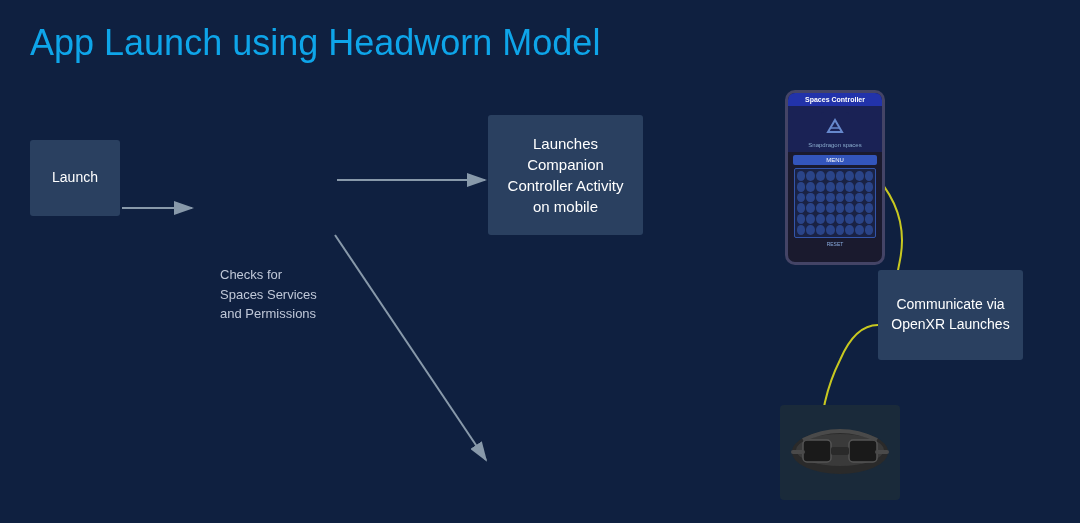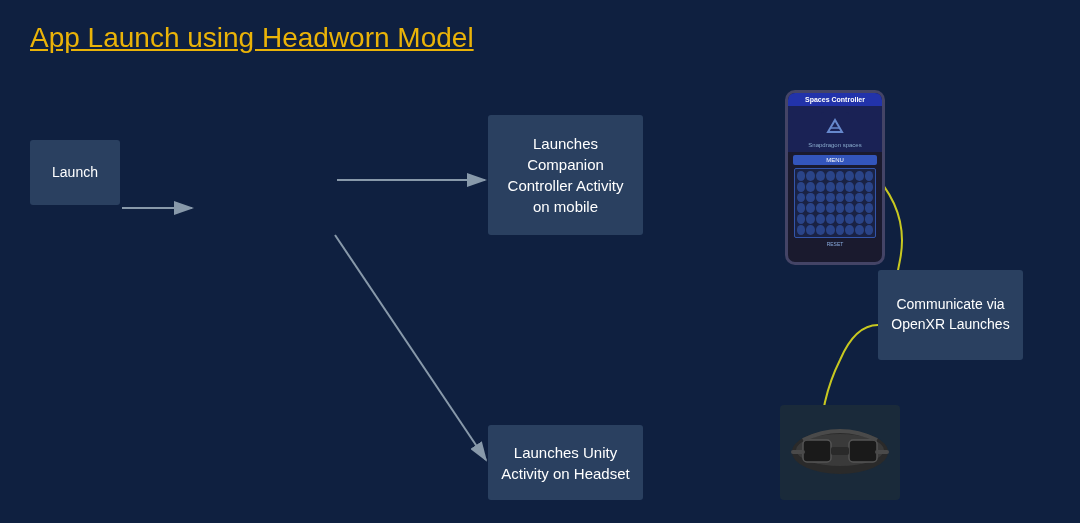--- a/index.html
+++ b/index.html
@@ -7,25 +7,24 @@
     body {
       width: 1080px;
       height: 523px;
       background-color: #0f2040;
       font-family: Arial, sans-serif;
       overflow: hidden;
       position: relative;
     }
 
     .title {
-      color: #eab308;
-      font-size: 28px;
+      color: #0ea5e9;
+      font-size: 36px;
       font-weight: 400;
       padding: 22px 30px 0 30px;
-      text-decoration: underline;
     }
 
     .diagram-area {
       position: absolute;
       top: 60px;
       left: 0;
       width: 1080px;
       height: 463px;
     }
 
@@ -41,21 +40,21 @@
       font-size: 15px;
       line-height: 1.4;
       padding: 10px;
     }
 
     
     .box-launch {
       left: 30px;
       top: 80px;
       width: 90px;
-      height: 65px;
+      height: 76px;
       font-size: 14px;
     }
 
     
     .box-launcher {
       left: 195px;
       top: 55px;
       width: 140px;
       height: 120px;
     }
@@ -231,20 +230,23 @@
     <path d="M 878 265 Q 855 265 840 300 Q 820 340 820 388 Q 820 430 820 420" stroke="#c8c820" stroke-width="2" fill="none" marker-end="url(#arrowhead-yellow)"></path>
 
     <path d="M 878 255 Q 890 255 900 200 Q 910 150 870 110" stroke="#c8c820" stroke-width="2" fill="none"></path>
   </svg>
 
   <div class="box box-launch">
     <span>Launch</span>
   </div>
 
 
+  <div class="label-checks">
+    <span>Checks for<br>Spaces Services<br>and Permissions</span>
+  </div>
 
   <div class="box box-companion">
     <span>Launches Companion Controller Activity on mobile</span>
   </div>
 
   <div class="phone-mockup">
     <div class="phone-header">Spaces Controller</div>
     <div class="phone-logo-area">
       <svg class="phone-logo-icon" viewBox="0 0 28 28">
         <rect width="28" height="28" fill="#1a2255" rx="3"></rect>
@@ -305,23 +307,20 @@
         <div class="phone-grid-dot"></div>
         <div class="phone-grid-dot"></div>
     </div>
     <div class="phone-reset">RESET</div>
   </div>
 
   <div class="box box-communicate">
     <span>Communicate via OpenXR Launches</span>
   </div>
 
-  <div class="box box-unity">
-    <span>Launches Unity Activity on Headset</span>
-  </div>
 
   <div class="headset-area">
     <svg width="110" height="85" viewBox="0 0 110 85">
 
       <ellipse cx="55" cy="42" rx="48" ry="22" fill="#2a2a2a"></ellipse>
       <ellipse cx="55" cy="40" rx="44" ry="16" fill="#3a3a3a"></ellipse>
 
       <rect x="18" y="30" width="28" height="22" rx="4" fill="#1a1a1a" stroke="#555" stroke-width="1.5"></rect>
       <rect x="64" y="30" width="28" height="22" rx="4" fill="#1a1a1a" stroke="#555" stroke-width="1.5"></rect>
 

